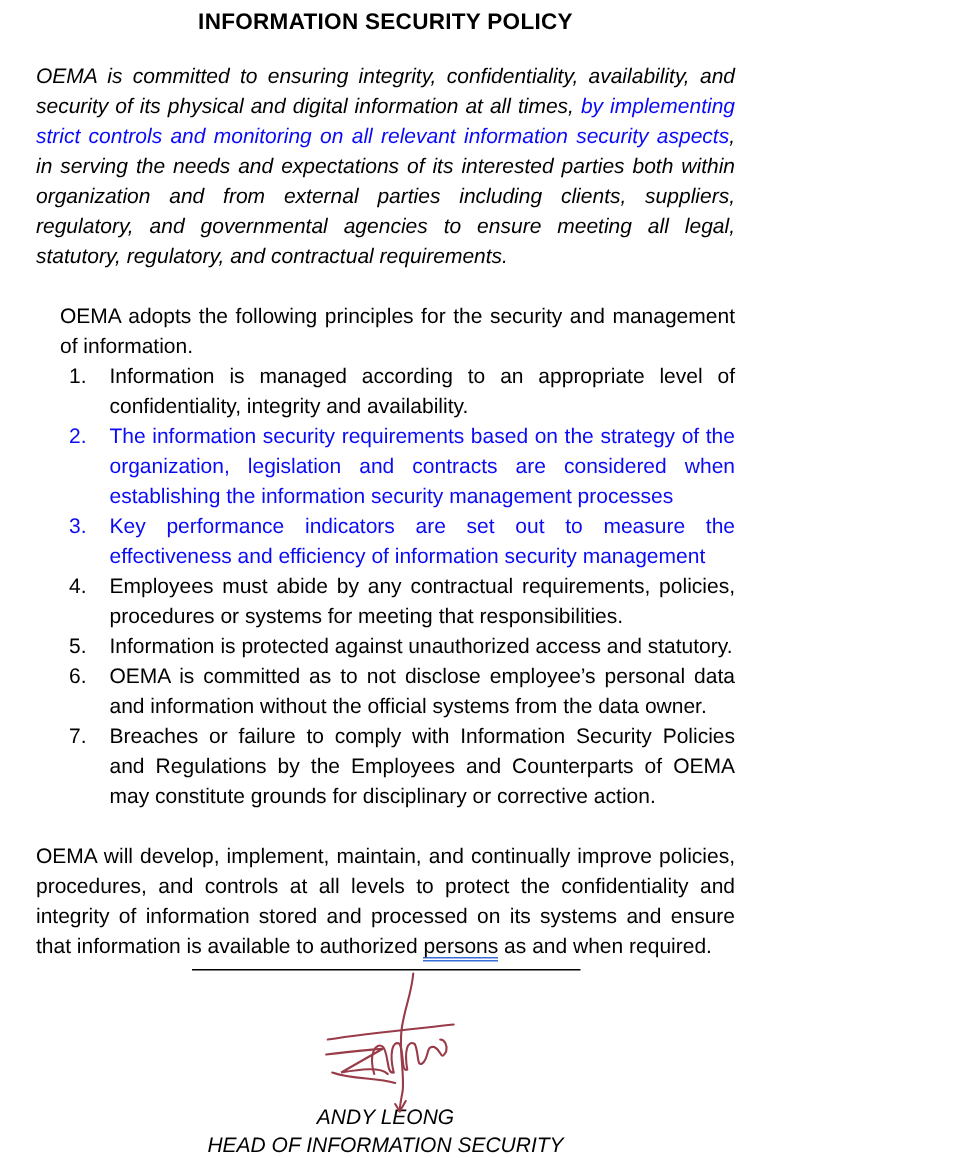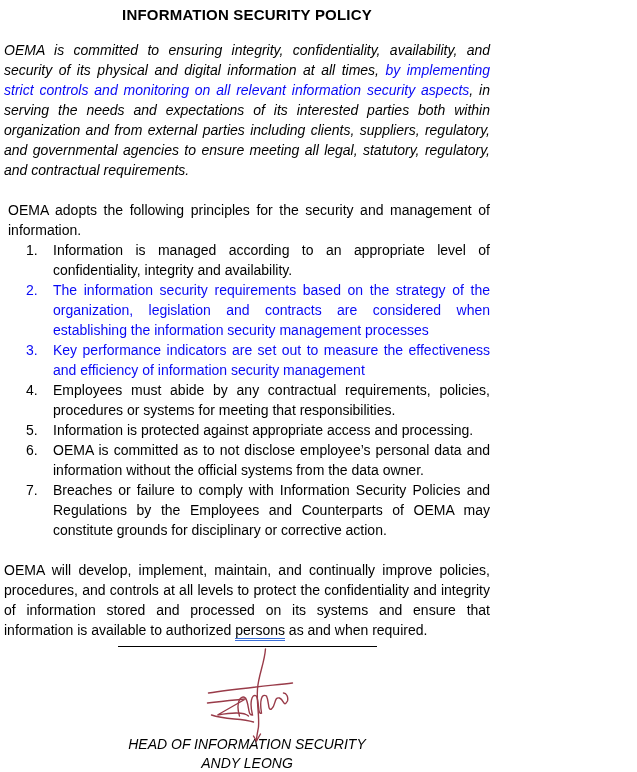--- a/index.html
+++ b/index.html
@@ -10,39 +10,39 @@
   body {
     width: 637px;
     height: 772px;
     overflow: hidden;
     font-family: "Liberation Sans", sans-serif;
     font-size: 14px;
     line-height: 20px;
     color: #000000;
   }
   .page {
-    padding: 5px 16px 0 4px;
+    padding: 5px 16px 0 24px;
     box-sizing: border-box;
     width: 506px;
     height: 772px;
   }
   .title {
     margin: 0;
     text-align: center;
     font-size: 15px;
     font-weight: bold;
     letter-spacing: 0.2px;
   }
   .para {
     margin: 15px 0 0 0;
     text-align: justify;
     font-style: italic;
   }
   .lead {
-    margin: 20px 0 0 4px;
+    margin: 20px 0 0 16px;
     text-align: justify;
   }
   .plist { margin: 0; }
   .prow { display: flex; }
   .pnum {
     flex: none;
     width: 27px;
     margin-left: 22px;
   }
   .ptxt {
@@ -113,21 +113,21 @@
       <div class="prow c-blue">
         <span class="pnum">3.</span>
         <span class="ptxt">Key performance indicators are set out to measure the effectiveness and efficiency of information security management</span>
       </div>
       <div class="prow">
         <span class="pnum">4.</span>
         <span class="ptxt">Employees must abide by any contractual requirements, policies, procedures or systems for meeting that responsibilities.</span>
       </div>
       <div class="prow">
         <span class="pnum">5.</span>
-        <span class="ptxt">Information is protected against appropriate access and processing.</span>
+        <span class="ptxt">Information is protected against unauthorized access and statutory.</span>
       </div>
       <div class="prow">
         <span class="pnum">6.</span>
         <span class="ptxt">OEMA is committed as to not disclose employee’s personal data and information without the official systems from the data owner.</span>
       </div>
       <div class="prow">
         <span class="pnum">7.</span>
         <span class="ptxt">Breaches or failure to comply with Information Security Policies and Regulations by the Employees and Counterparts of OEMA may constitute grounds for disciplinary or corrective action.</span>
       </div>
     </div>
@@ -140,18 +140,18 @@
       <path d="M61,96 L58,91 M61,96 L65,89"></path>
       <path d="M13,48 C38,44 70,41 97,38"></path>
       <path d="M12,58 C28,56 40,55 50,54 L22,70 C34,68 48,66 53,71"></path>
       <path d="M44,71 C40,58 45,49 50,53 C54,59 52,71 57,70 C54,58 56,48 61,51 C64,58 62,70 66,68 C64,56 66,48 71,51 C74,57 72,66 76,64 C81,60 78,52 84,53 C89,55 88,63 92,56 C93,52 91,48 88,48"></path>
       <path d="M16,70 C30,75 45,73 58,77"></path>
     </svg>
     <div class="sig-line"></div>
   </div>
 
   <div class="sigtext">
+    <div class="row">ANDY LEONG</div>
     <div class="row">HEAD OF INFORMATION SECURITY</div>
-    <div class="row">ANDY LEONG</div>
     <div class="row date-line"><span>5</span><sup>TH</sup><span> FEBRUARY 2018</span></div>
   </div>
 
 </div>
 
 </body></html>

